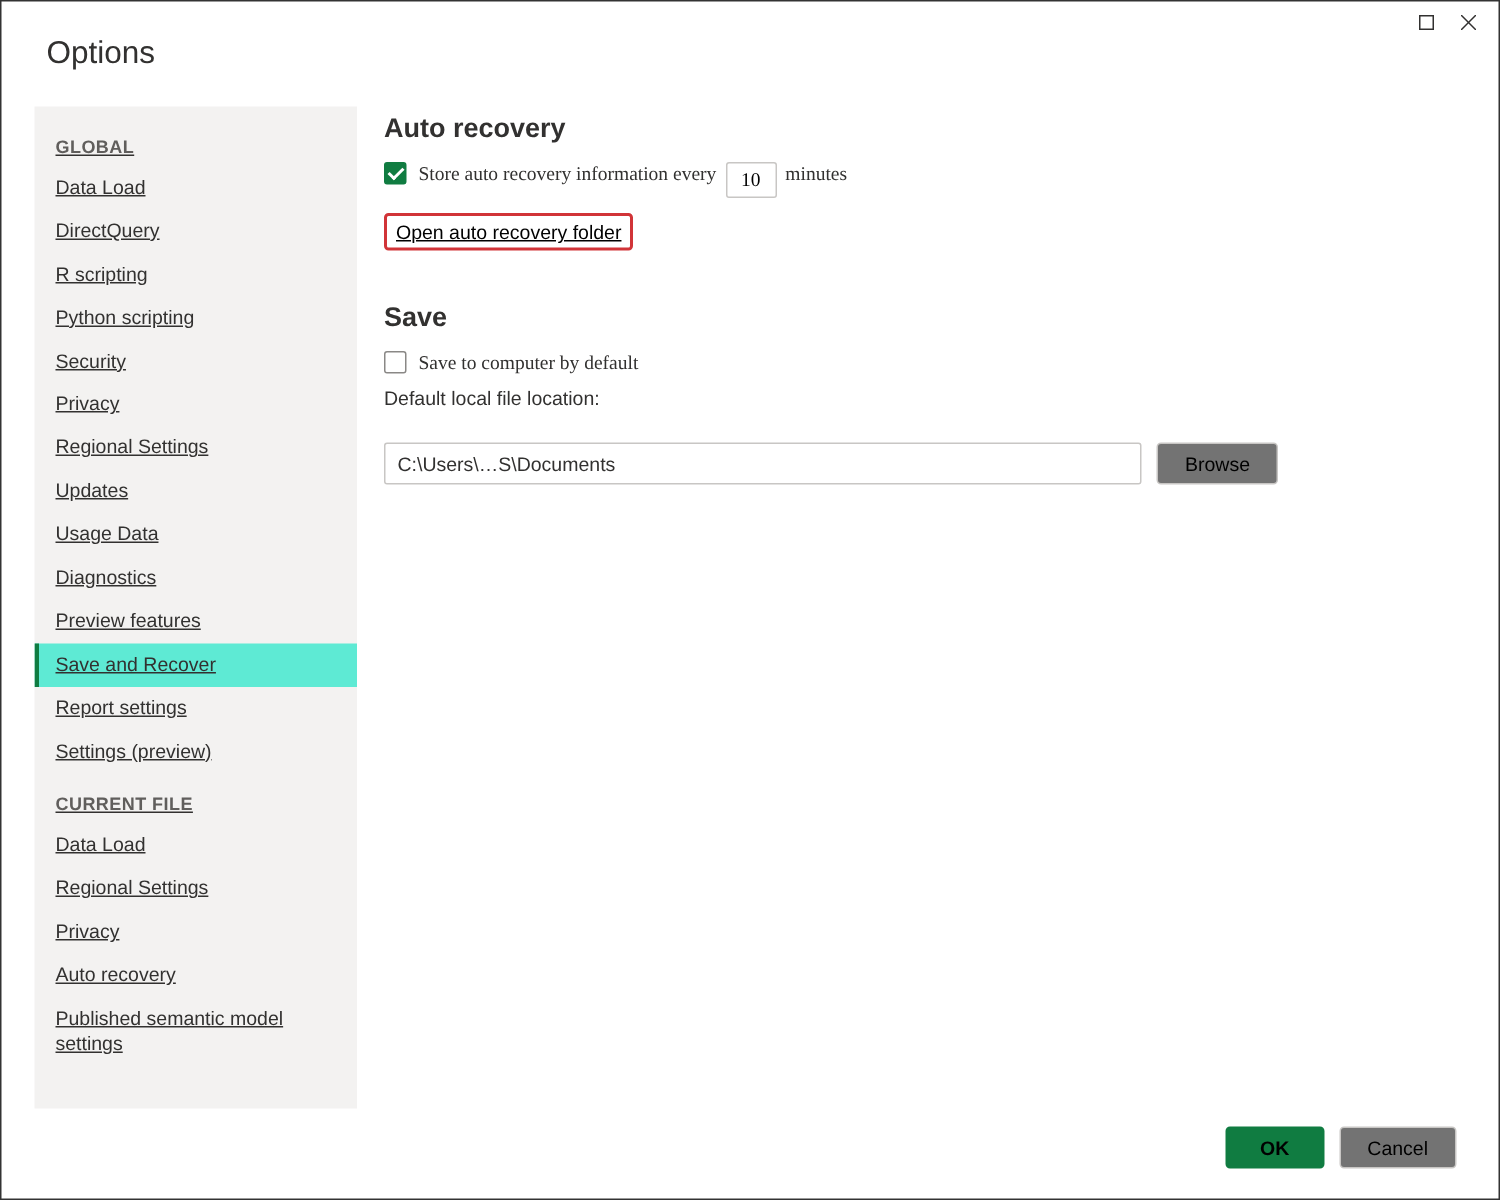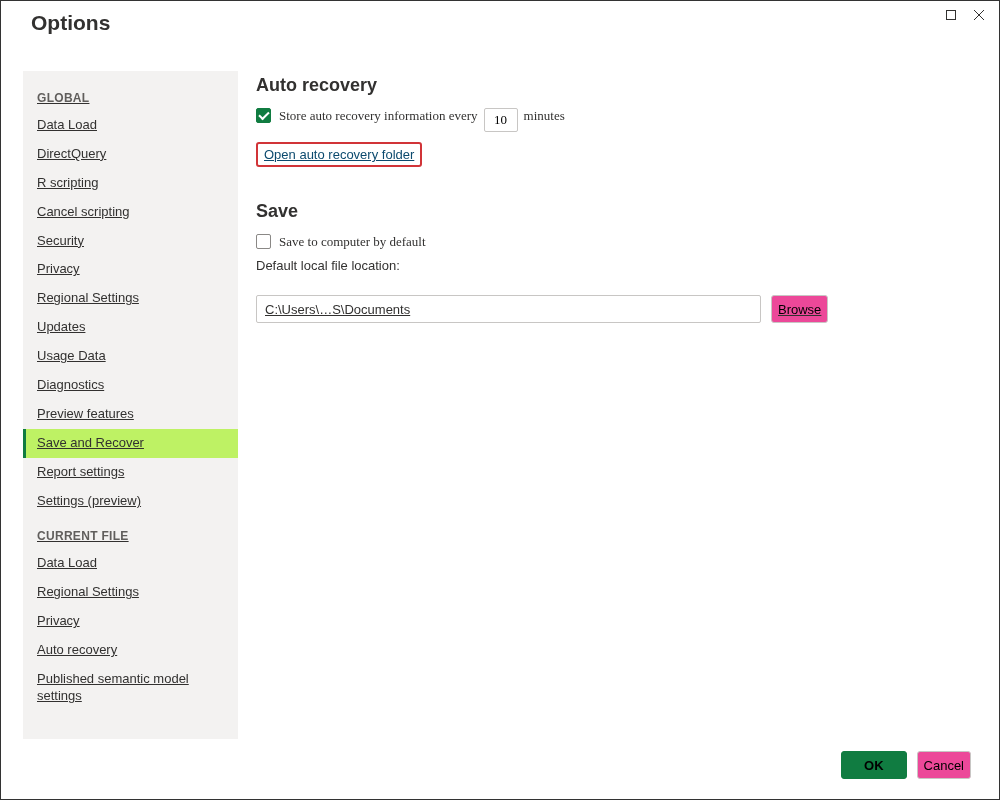--- a/index.html
+++ b/index.html
@@ -25,24 +25,24 @@
       height: 22px;
       display: flex;
       align-items: center;
       justify-content: center;
       color: #323130;
       cursor: default;
     }
     .win-btn svg { width: 10px; height: 10px; stroke: #323130; stroke-width: 1; fill: none; }
     .dialog-title {
       position: absolute;
-      top: 10px;
+      top: 23px;
       left: 30px;
       font-size: 21px;
-      font-weight: 700;
+      font-weight: 400;
       color: #323130;
     }
     .main {
       position: absolute;
       top: 70px;
       left: 22px;
       right: 22px;
       bottom: 60px;
       display: flex;
       gap: 18px;
@@ -62,21 +62,21 @@
       letter-spacing: 0.3px;
     }
     .side-item {
       font-size: 13px;
       color: #323130;
       padding: 6px 12px 6px 14px;
       cursor: pointer;
       line-height: 1.3;
     }
     .side-item.selected {
-      background: #bef264;
+      background: #5eead4;
       border-left: 3px solid #107c41;
       padding-left: 11px;
     }
     .content {
       flex: 1;
       padding: 4px 8px 0 0;
     }
     .section-title {
       font-size: 18px;
       font-weight: 600;
@@ -119,55 +119,54 @@
       height: 24px;
       border: 1px solid #c8c6c4;
       border-radius: 2px;
       text-align: center;
       margin: 0 6px;
       font-size: 13px;
       font-family: inherit;
     }
     .link-highlight {
       display: inline-block;
-      color: #0c4a6e;
+      color: #000000;
       text-decoration: underline;
       font-size: 13px;
       padding: 3px 6px;
       border: 2px solid #d13438;
       border-radius: 3px;
       margin-top: 2px;
       margin-bottom: 20px;
     }
     .label-block {
       font-size: 13px;
       margin-bottom: 22px;
     }
     .path-row {
       display: flex;
       gap: 10px;
       align-items: center;
-      text-decoration: underline;
     }
     .path-input {
       flex: 0 0 505px;
       height: 28px;
       border: 1px solid #c8c6c4;
       border-radius: 2px;
       padding: 0 8px;
       font-size: 13px;
       font-family: inherit;
       color: #323130;
     }
     .btn {
       height: 28px;
-      padding: 0 6px;
+      padding: 0 18px;
       border: 1px solid #c8c6c4;
       border-radius: 3px;
-      background: #ec4899;
+      background: #737373;
       font-size: 13px;
       font-family: inherit;
       cursor: pointer;
     }
     .footer {
       position: absolute;
       right: 28px;
       bottom: 20px;
       display: flex;
       gap: 10px;
@@ -199,21 +198,21 @@
 </div>
 
 <div class="dialog-title">Options</div>
 
 <div class="main">
   <div class="sidebar" id="sidebar">
       <div class="side-header">GLOBAL</div>
       <div class="side-item">Data Load</div>
       <div class="side-item">DirectQuery</div>
       <div class="side-item">R scripting</div>
-      <div class="side-item">Cancel scripting</div>
+      <div class="side-item">Python scripting</div>
       <div class="side-item">Security</div>
       <div class="side-item">Privacy</div>
       <div class="side-item">Regional Settings</div>
       <div class="side-item">Updates</div>
       <div class="side-item">Usage Data</div>
       <div class="side-item">Diagnostics</div>
       <div class="side-item">Preview features</div>
       <div class="side-item selected">Save and Recover</div>
       <div class="side-item">Report settings</div>
       <div class="side-item">Settings (preview)</div>

